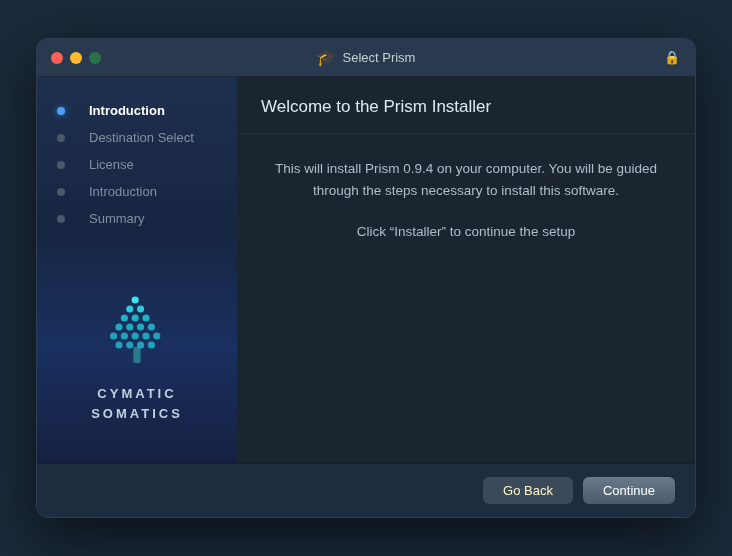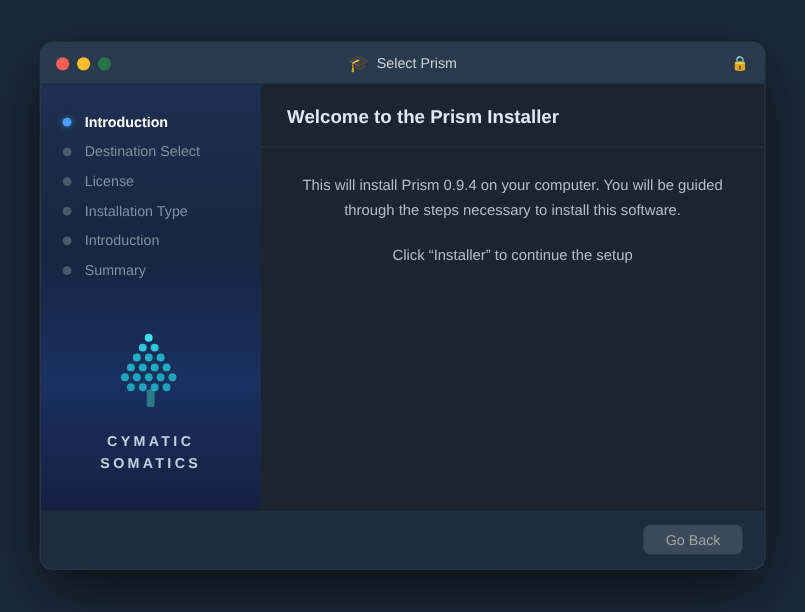--- a/index.html
+++ b/index.html
@@ -96,21 +96,21 @@
     }
 
     .sidebar-nav {
       flex: 1;
       padding: 0 0 10px 0;
     }
 
     .nav-item {
       display: flex;
       align-items: center;
-      gap: 12px;
+      gap: 24px;
       padding: 6px 20px;
       color: #8090a0;
       font-size: 13px;
       cursor: default;
     }
 
     .nav-item.active {
       color: #ffffff;
       font-weight: 600;
     }
@@ -160,21 +160,21 @@
     }
 
     .content-header {
       padding: 20px 24px 16px;
       border-bottom: 1px solid rgba(255,255,255,0.06);
     }
 
     .content-header h1 {
       color: #e0e8f0;
       font-size: 17px;
-      font-weight: 700;
+      font-weight: 400;
     }
 
     .content-body {
       flex: 1;
       padding: 24px;
       color: #b0bec8;
       font-size: 13.5px;
       line-height: 1.6;
       text-align: center;
     }
@@ -201,21 +201,21 @@
       border-radius: 6px;
       font-size: 13px;
       font-weight: 500;
       cursor: pointer;
       border: none;
       outline: none;
     }
 
     .btn-secondary {
       background: #3a4a5a;
-      color: #a3a3a3;
+      color: #fef9c3;
       margin-left: 24px;
     }
 
     .btn-primary {
       background: #5a6a7a;
       color: #ffffff;
       background: linear-gradient(180deg, #6a7a8a 0%, #4a5a6a 100%);
     }
   </style>
 </head>
@@ -248,24 +248,20 @@
         <div class="nav-item">
           <div class="nav-dot"></div>
           <span>Destination Select</span>
         </div>
         <div class="nav-item">
           <div class="nav-dot"></div>
           <span>License</span>
         </div>
         <div class="nav-item">
           <div class="nav-dot"></div>
-          <span>Installation Type</span>
-        </div>
-        <div class="nav-item">
-          <div class="nav-dot"></div>
           <span>Introduction</span>
         </div>
         <div class="nav-item">
           <div class="nav-dot"></div>
           <span>Summary</span>
         </div>
 
       </div>
 
       <div class="sidebar-logo">
@@ -312,15 +308,16 @@
       <div class="content-body">
         <p>This will install Prism 0.9.4 on your computer. You will be guided through the steps necessary to install this software.</p>
         <p>Click “Installer” to continue the setup</p>
       </div>
     </div>
 
   </div>
 
   <div class="footer">
     <button class="btn btn-secondary">Go Back</button>
+    <button class="btn btn-primary">Continue</button>
   </div>
 
 </div>
 
 </body></html>

